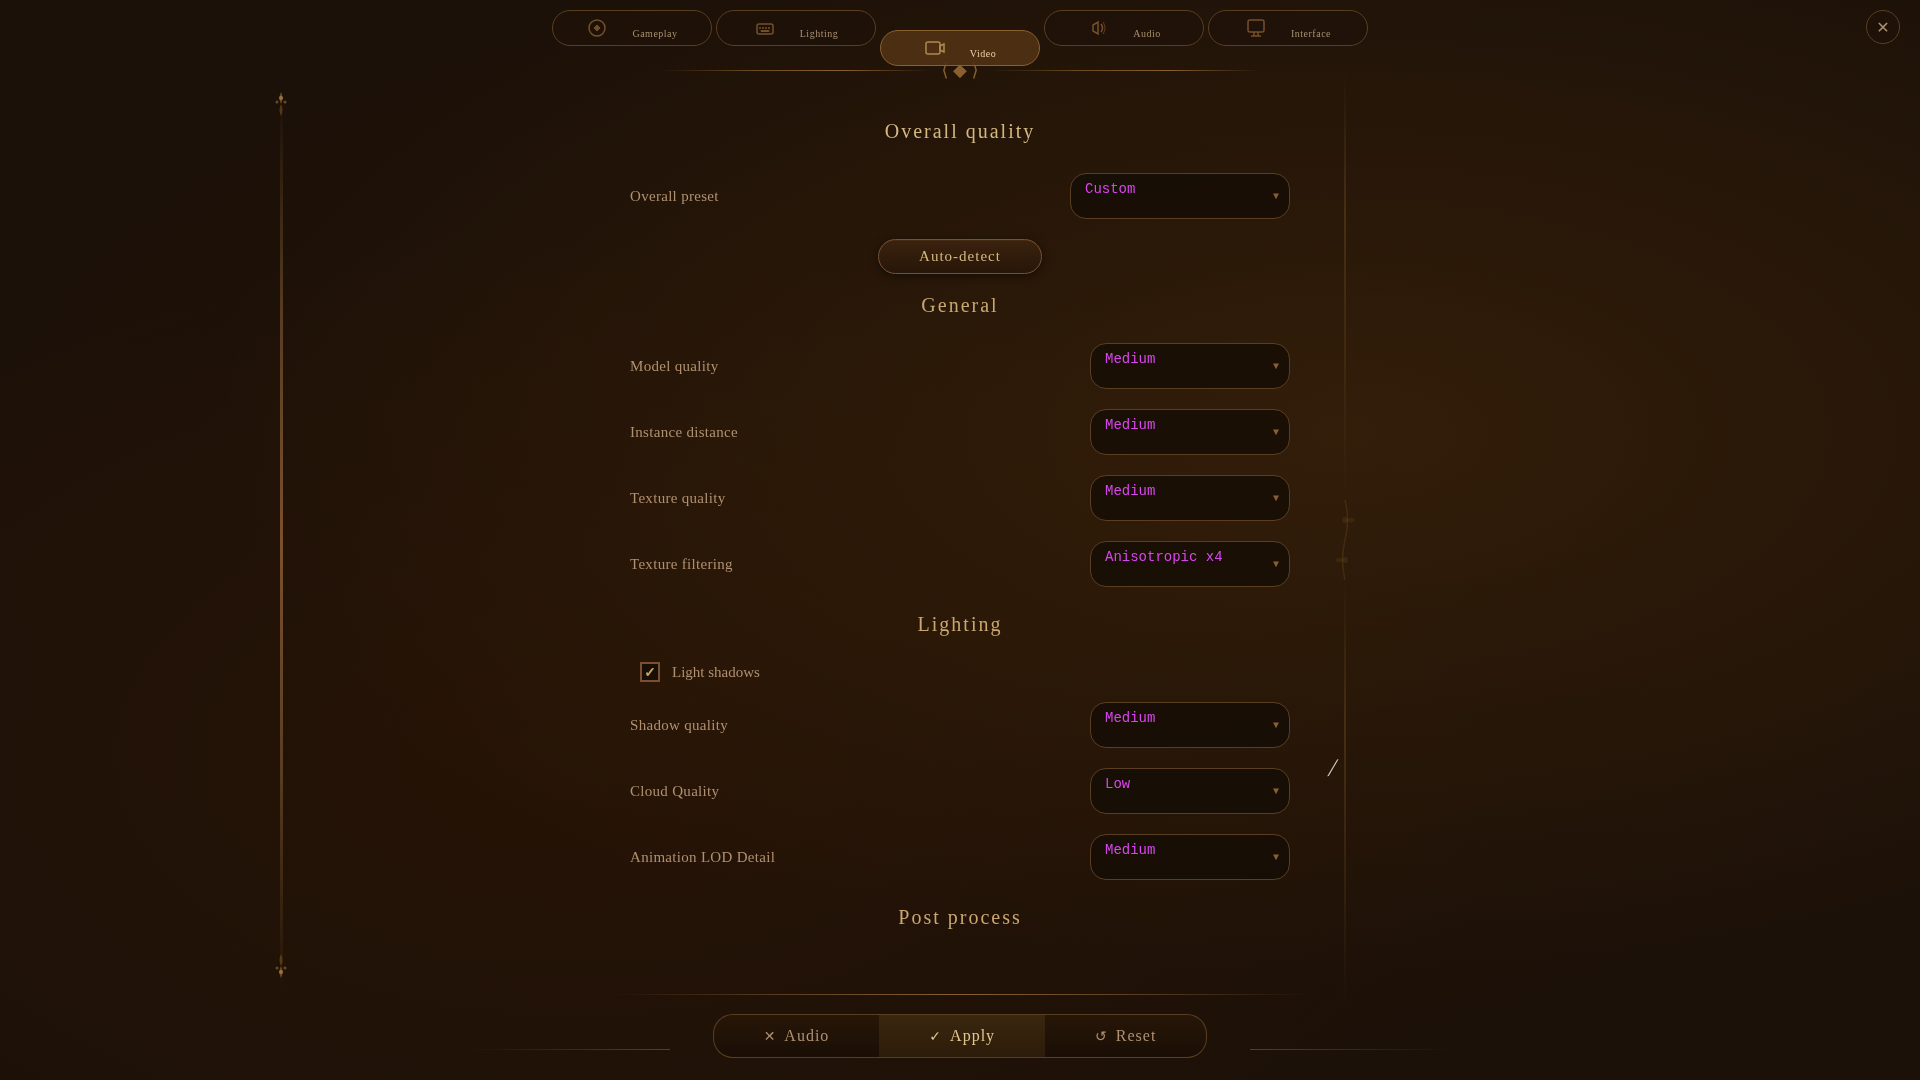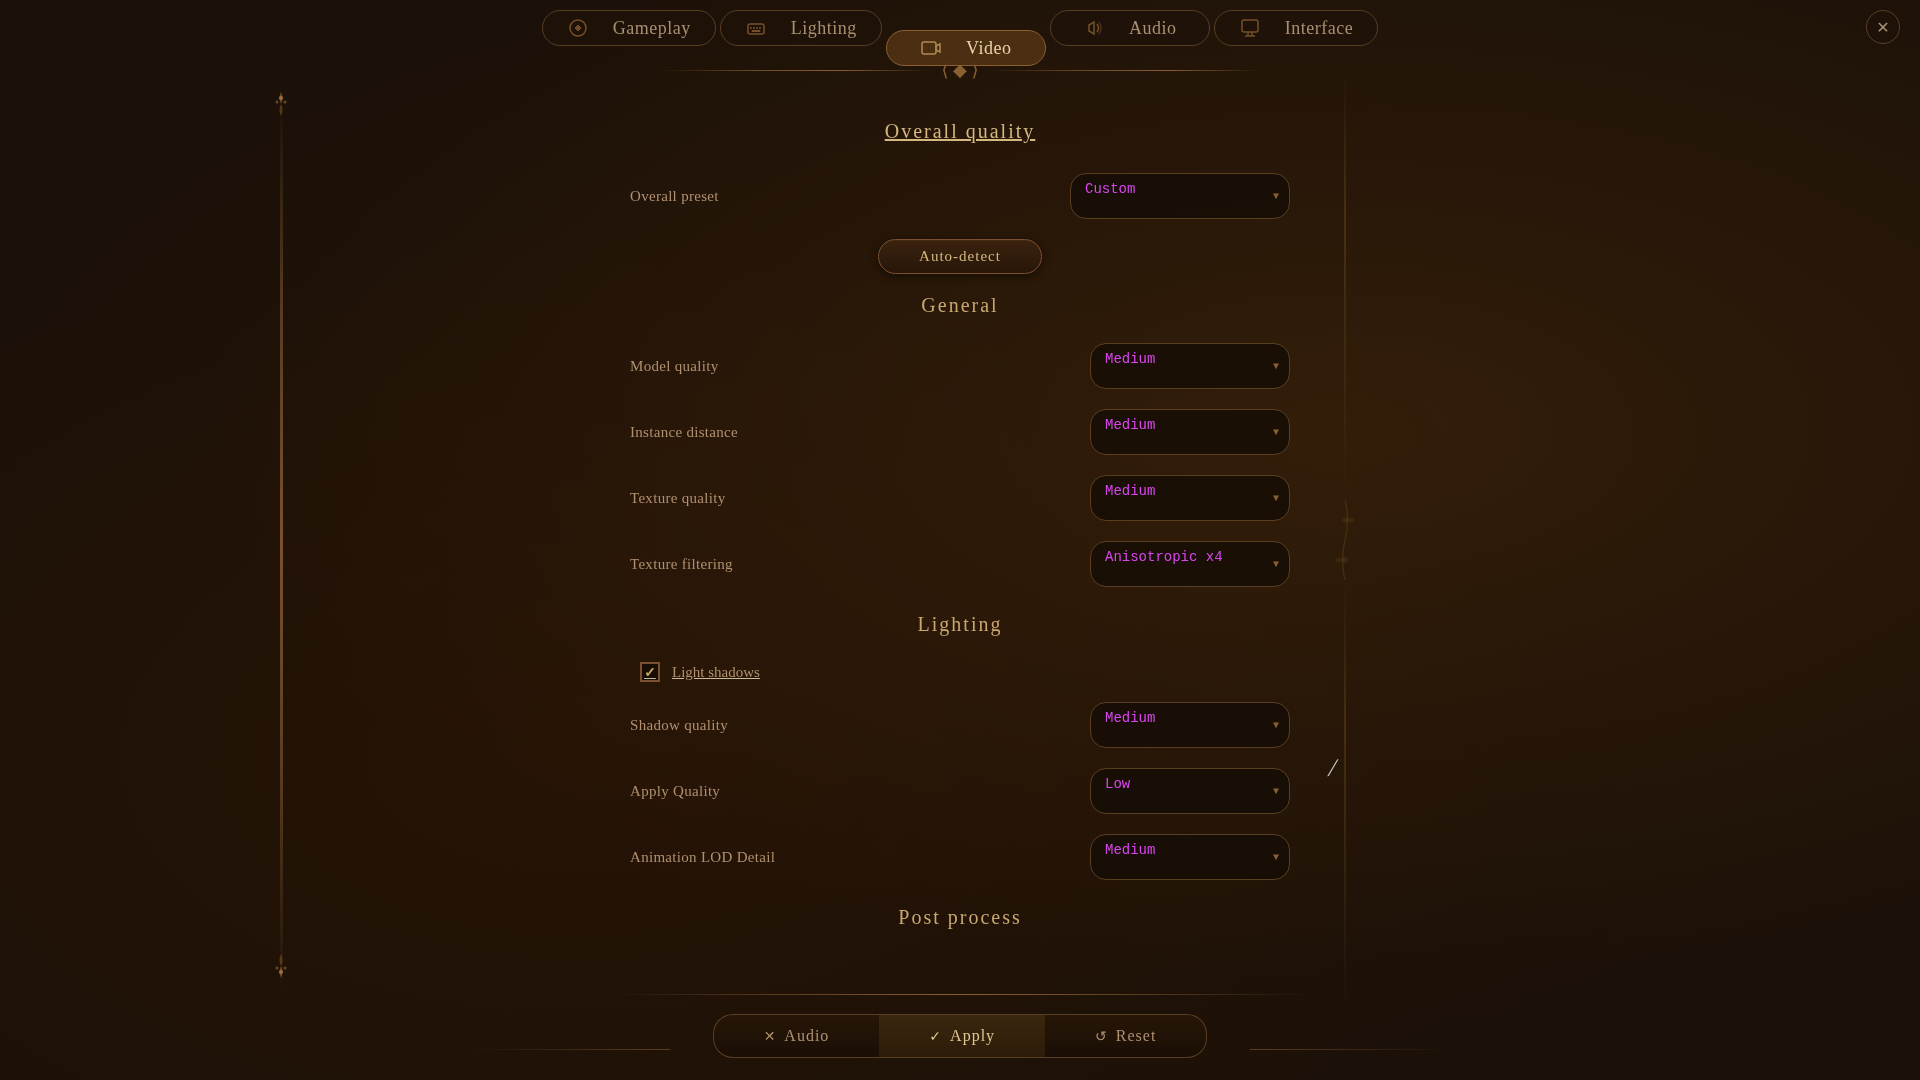--- a/index.html
+++ b/index.html
@@ -42,21 +42,21 @@
 
     .nav-tab {
       display: flex;
       align-items: flex-end;
       gap: 24px;
       padding: 6px 24px;
       border-radius: 20px;
       border: 1px solid #5a3e22;
       background: rgba(30,18,8,0.85);
       color: #a89070;
-      font-size: 18px;
+      font-size: 10px;
       cursor: pointer;
       letter-spacing: 0.5px;
       min-width: 160px;
       justify-content: center;
       transition: all 0.2s;
     }
 
     .nav-tab.active {
       background: rgba(80,50,20,0.9);
       border-color: #8a6030;
@@ -272,21 +272,20 @@
       box-shadow: 0 2px 8px rgba(0,0,0,0.5), inset 0 1px 0 rgba(255,210,100,0.05);
     }
 
     
     .checkbox-row {
       display: flex;
       align-items: center;
       gap: 12px;
       padding: 10px 0;
       margin-left: 10px;
-      text-decoration: underline;
     }
 
     .custom-checkbox {
       width: 20px;
       height: 20px;
       border: 2px solid #7a5030;
       background: rgba(20,12,5,0.8);
       display: flex;
       align-items: center;
       justify-content: center;
@@ -510,21 +509,21 @@
     <circle cx="15" cy="20" r="3" fill="rgba(100,70,30,0.3)"></circle>
     <circle cx="15" cy="60" r="3" fill="rgba(100,70,30,0.3)"></circle>
     <path d="M15 20 Q22 15 25 20 Q22 25 15 20" fill="rgba(100,70,30,0.25)"></path>
     <path d="M15 60 Q8 55 5 60 Q8 65 15 60" fill="rgba(100,70,30,0.25)"></path>
   </svg>
   <div class="vine-line"></div>
 </div>
 
 <div class="main-content">
 
-  <h2 class="section-title" style="font-size:20px; margin-bottom:20px; color:#d4b880;text-decoration:underline;">Overall quality</h2>
+  <h2 class="section-title" style="font-size:20px; margin-bottom:20px; color:#d4b880;">Overall quality</h2>
 
   <div class="preset-row">
     <span class="setting-label">Overall preset</span>
     <div class="setting-dropdown preset-dropdown">
       <button class="dropdown-btn">Custom</button>
     </div>
   </div>
 
   <div style="text-align:center; margin: 8px 0 16px;">
     <button class="auto-detect-btn">Auto-detect</button>
@@ -568,21 +567,21 @@
   </div>
 
   <div class="setting-row">
     <span class="setting-label">Shadow quality</span>
     <div class="setting-dropdown">
       <button class="dropdown-btn">Medium</button>
     </div>
   </div>
 
   <div class="setting-row">
-    <span class="setting-label">Apply Quality</span>
+    <span class="setting-label">Cloud Quality</span>
     <div class="setting-dropdown">
       <button class="dropdown-btn">Low</button>
     </div>
   </div>
 
   <div class="setting-row">
     <span class="setting-label">Animation LOD Detail</span>
     <div class="setting-dropdown">
       <button class="dropdown-btn">Medium</button>
     </div>

